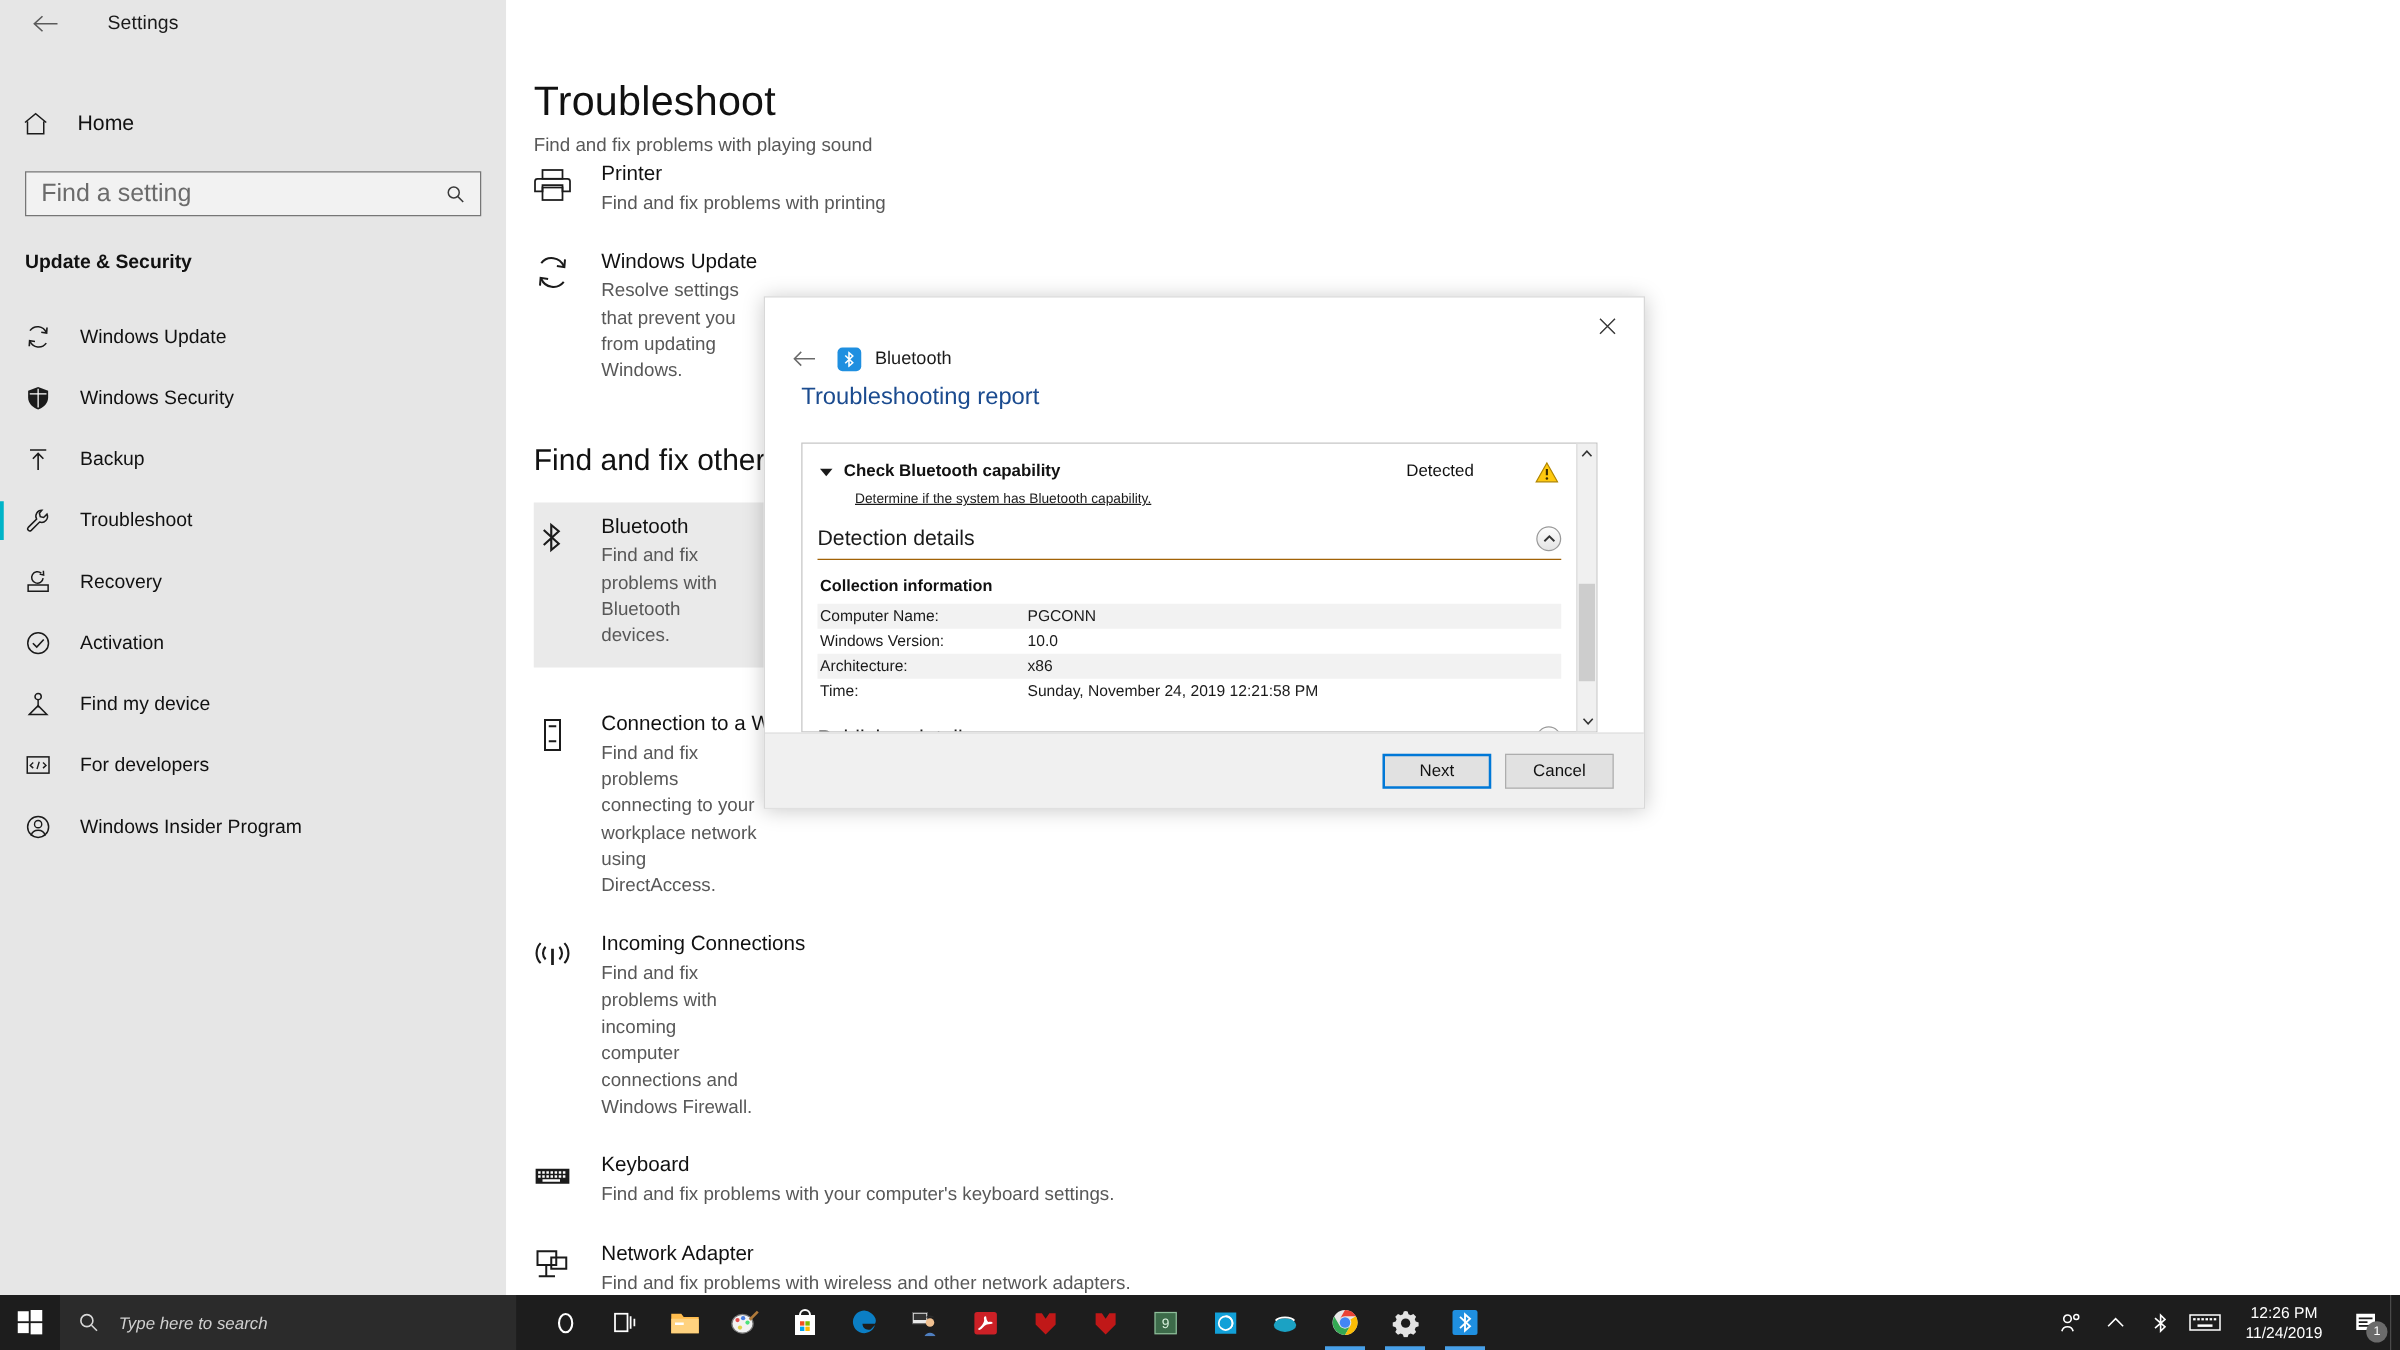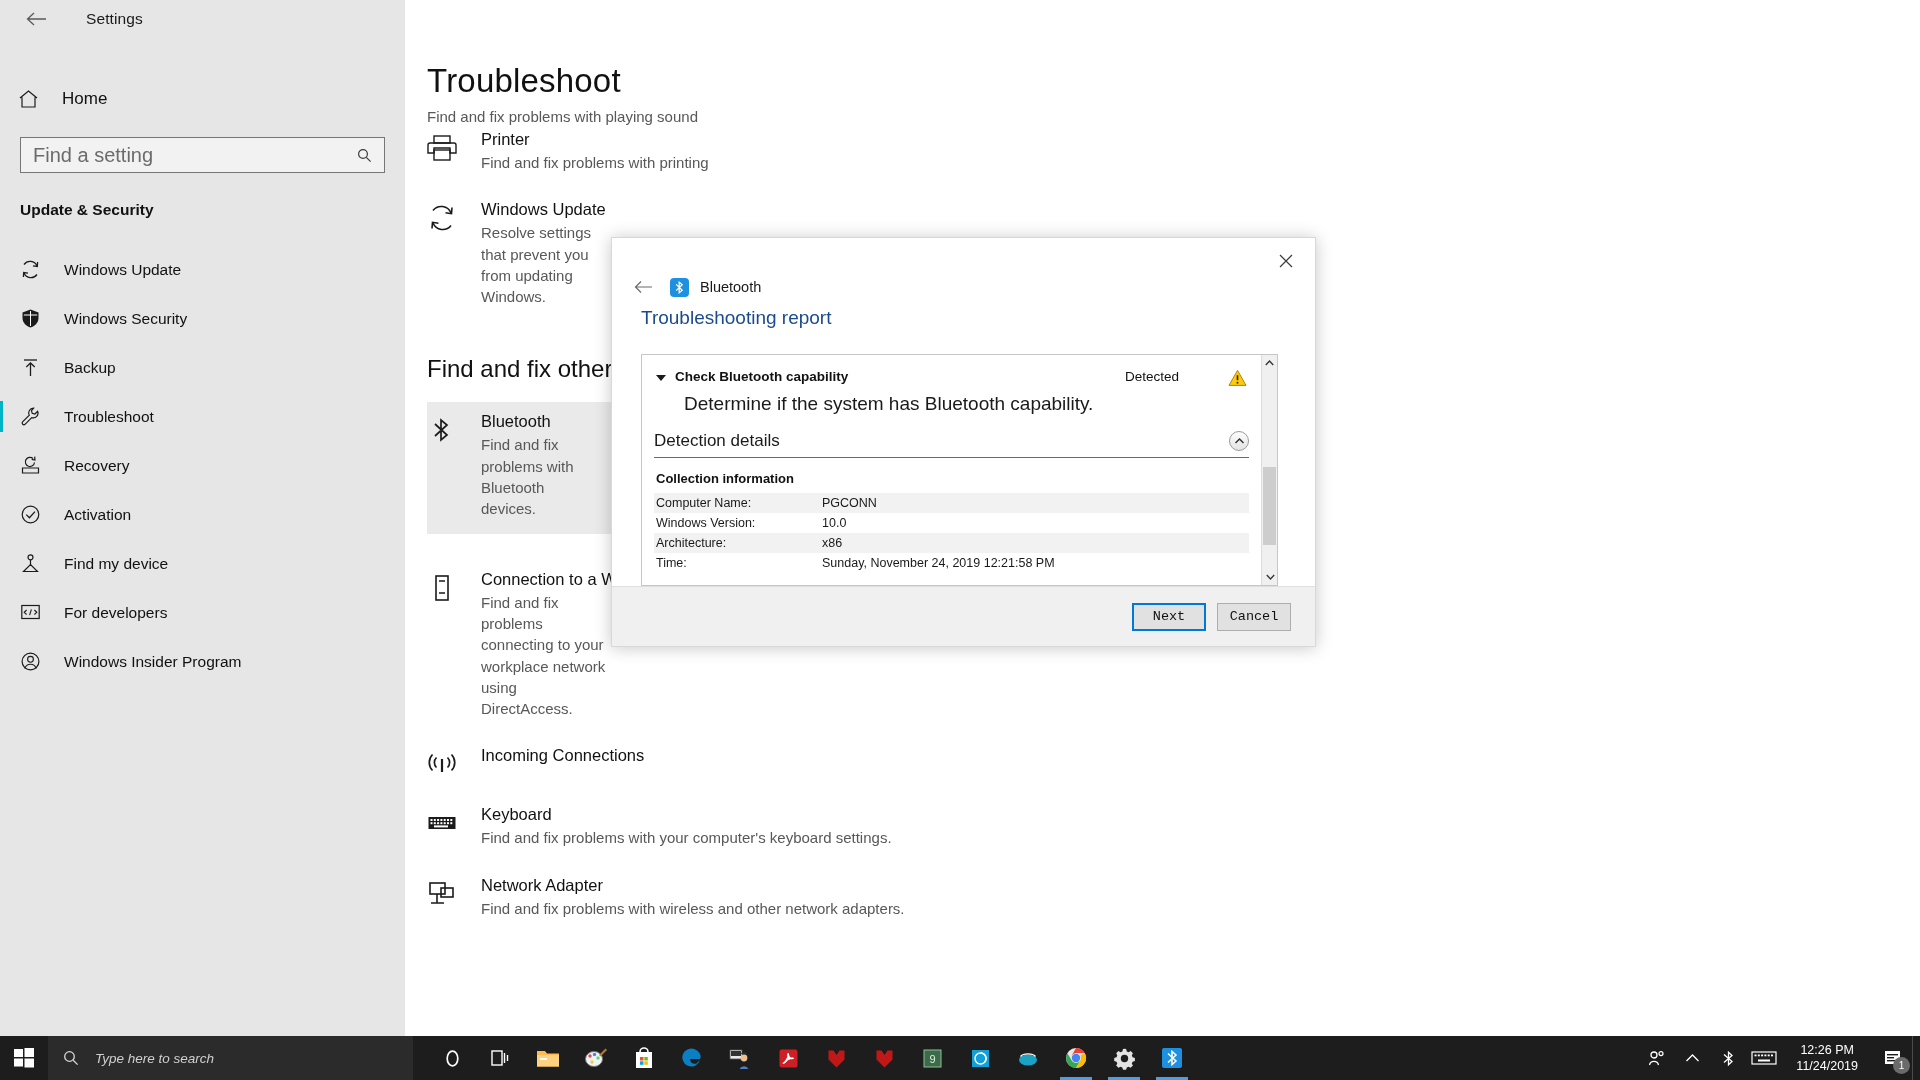--- a/index.html
+++ b/index.html
@@ -133,21 +133,21 @@
 
   .chk-row { display: flex; align-items: flex-start; margin-top: 14px; }
   .caret-down {
     width: 0; height: 0; border-left: 5px solid transparent;
     border-right: 5px solid transparent; border-top: 6px solid #1a1a1a;
     margin: 6px 9px 0 2px;
   }
   .chk-title { font-size: 13.5px; font-weight: bold; color: #111; flex: 1; }
   .chk-status { font-size: 13.5px; color: #111; width: 102px; }
   .warn-ico { width: 22px; display:flex; justify-content:flex-end; padding-right:2px; }
-  .chk-desc { font-size: 19px; color: #1a1a1a; margin: 6px 0 0 30px; }
+  .chk-desc { font-size: 11px; color: #1a1a1a; margin: 6px 0 0 30px; text-decoration: underline; }
 
   .sect-hdr {
     display: flex; align-items: center; margin-top: 16px;
     border-bottom: 1px solid #a16207; padding-bottom: 6px;
   }
   .sect-hdr .sh-t { font-size: 17px; color: #1a1a1a; flex: 1; }
   .chev-btn {
     width: 20px; height: 20px; border-radius: 50%;
     border: 1px solid #9a9a9a;
     background: linear-gradient(#fdfdfd,#e4e4e4);
@@ -172,22 +172,22 @@
     background: #cdcdcd;
   }
 
   .dlg-footer {
     position: absolute; left: 0; right: 0; bottom: 0;
     height: 60px; background: #f0f0f0; border-top: 1px solid #dfdfdf;
     display: flex; align-items: center; justify-content: flex-end;
     padding-right: 24px;
   }
   .btn {
-    width: 74px; height: 28px; font-size: 13.5px;
-    font-family: Liberation Mono, monospace;
+    width: 87px; height: 28px; font-size: 13.5px;
+    font-family: Liberation Sans, sans-serif;
     background: #e1e1e1; border: 1px solid #adadad; color: #111;
     margin-left: 11px; cursor: default;
   }
   .btn.primary { border: 2px solid #0078d7; background: #e1e1e1; }
 
   
   #wincontrols {
     position: absolute; right: 0; top: 0; display: flex; height: 36px;
   }
   .wc { width: 55px; height: 36px; display: flex; align-items: center; justify-content: center; color: #262626; }
@@ -461,20 +461,21 @@
           <svg width="30" height="28" viewBox="0 0 30 28">
               <path d="M15 9 V22" stroke="#1b1b1b" stroke-width="2.2"></path>
               <path d="M9.5 7.5 a7 7 0 0 0 0 10" stroke="#1b1b1b" stroke-width="1.7" fill="none"></path>
               <path d="M20.5 7.5 a7 7 0 0 1 0 10" stroke="#1b1b1b" stroke-width="1.7" fill="none"></path>
               <path d="M5.5 4.5 a11.5 11.5 0 0 0 0 16" stroke="#1b1b1b" stroke-width="1.7" fill="none"></path>
               <path d="M24.5 4.5 a11.5 11.5 0 0 1 0 16" stroke="#1b1b1b" stroke-width="1.7" fill="none"></path>
             </svg>
         </span>
         <span class="tx">
           <div class="t">Incoming Connections</div>
+          <div class="d" style="max-width:125px">Find and fix problems with incoming computer connections and Windows Firewall.</div>
         </span>
       </div>
 
       <div class="ts-item" style="margin-top:22px">
         <span class="ic">
           <svg width="30" height="28" viewBox="0 0 30 28">
               <rect x="1.5" y="8" width="27" height="12" fill="#1b1b1b"></rect>
               <g fill="#fff">
                 <rect x="3.5" y="10" width="2" height="2"></rect>
                 <rect x="6.8" y="10" width="2" height="2"></rect>

